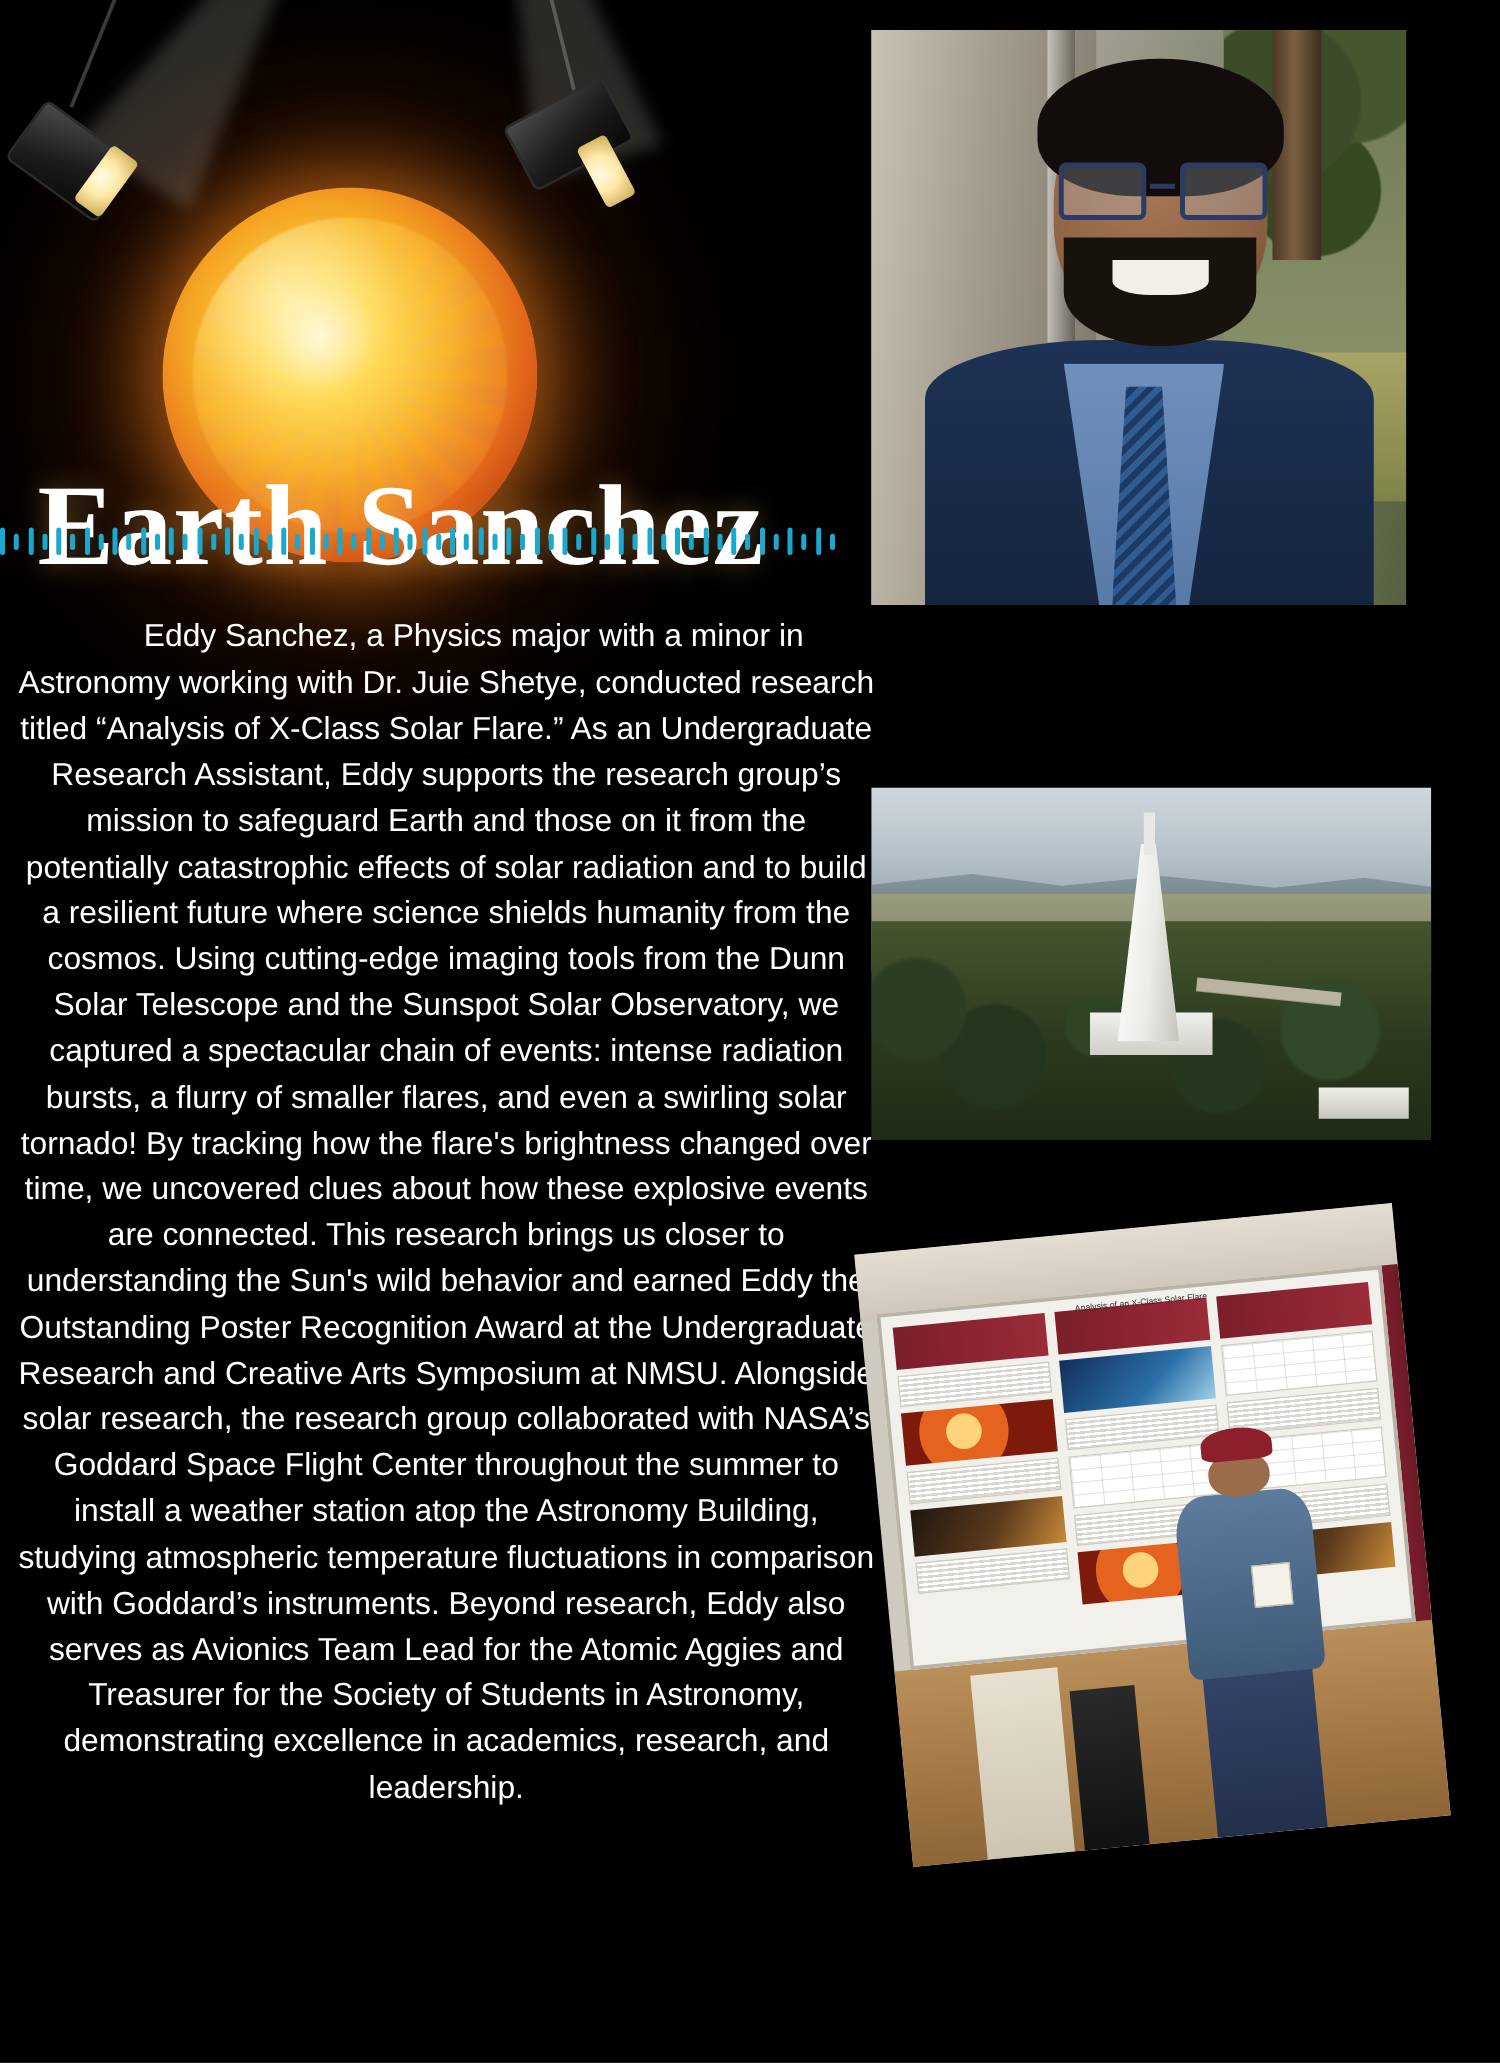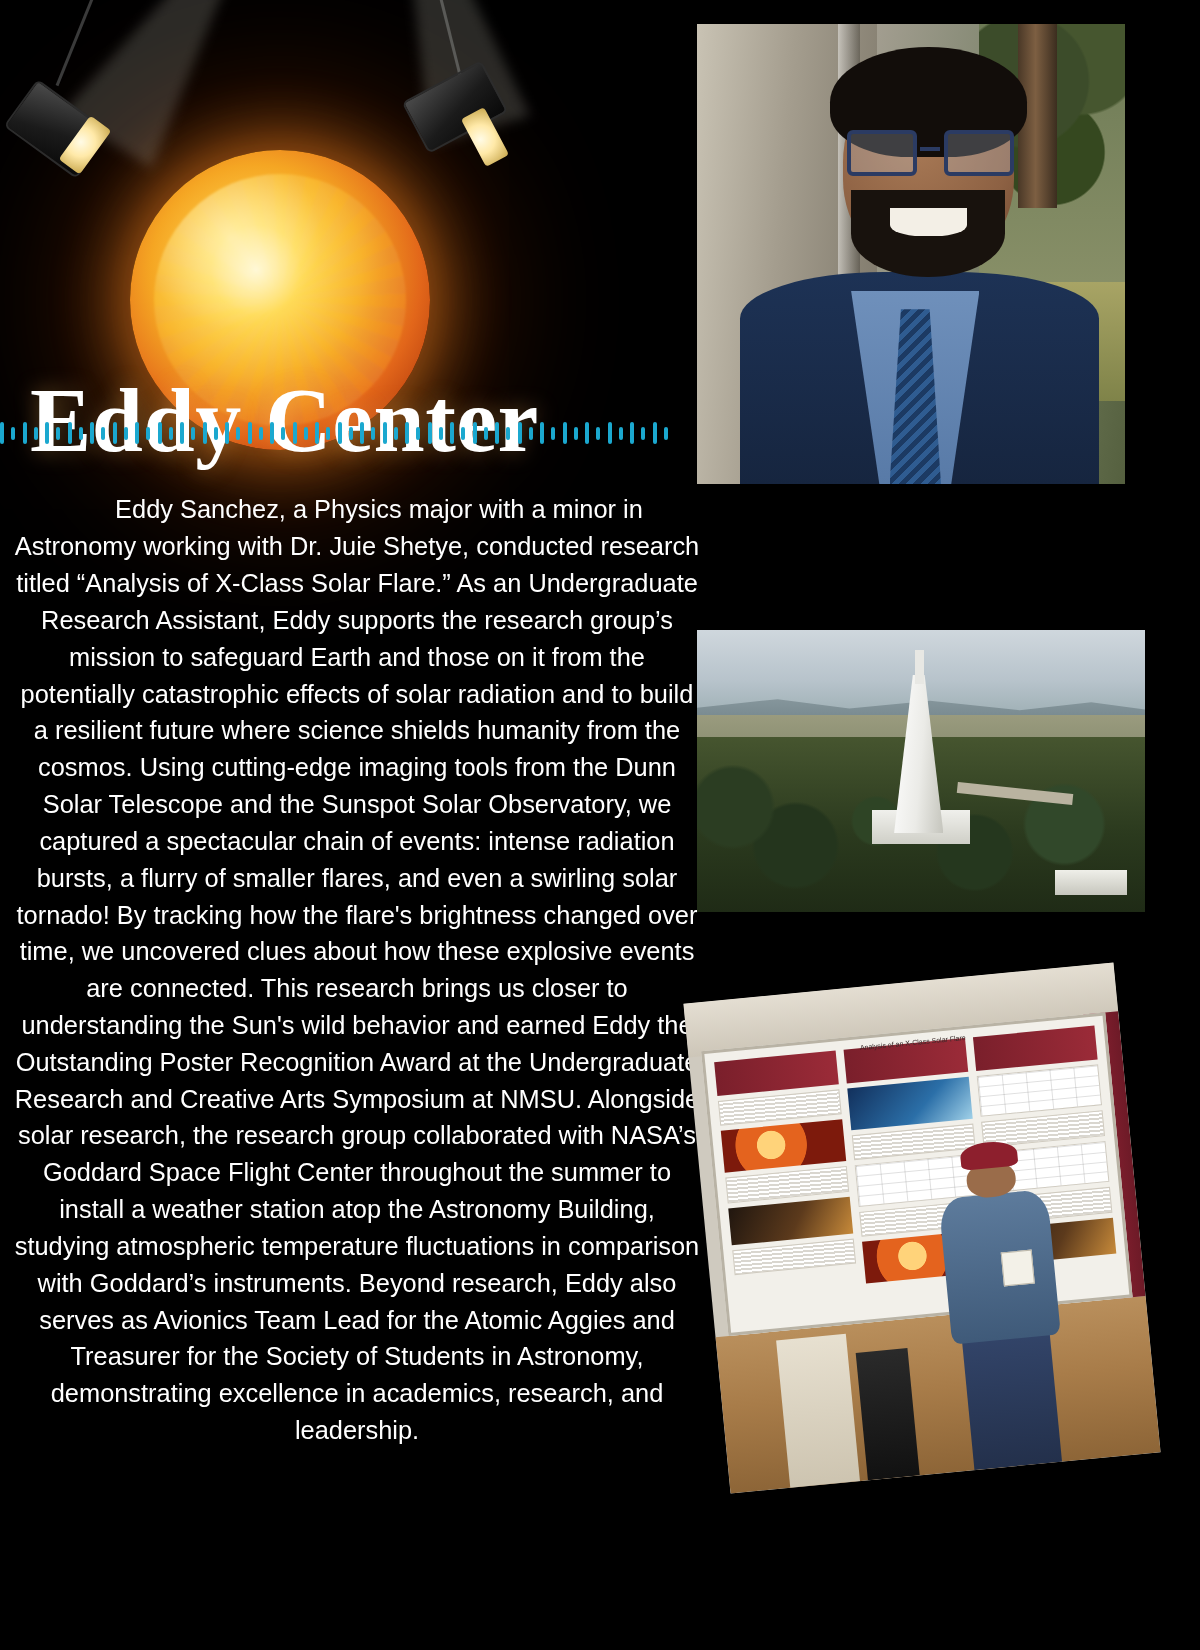--- a/index.html
+++ b/index.html
@@ -426,21 +426,21 @@
     <div class="lens"></div>
   </div>
 
   <div class="spot" id="spot-right">
     <div class="bar"></div>
     <div class="beam"></div>
     <div class="can"></div>
     <div class="lens"></div>
   </div>
 
-  <h1 class="name-title">Eddy Center</h1>
+  <h1 class="name-title">Earth Sanchez</h1>
 
   <div class="divider" id="tick-divider">
       <div class="tick" style="height: 22px; background: rgb(27, 168, 207);"></div>
       <div class="tick" style="height: 13px; background: rgb(27, 168, 207);"></div>
       <div class="tick" style="height: 22px; background: rgb(27, 168, 207);"></div>
       <div class="tick" style="height: 13px; background: rgb(27, 168, 207);"></div>
       <div class="tick" style="height: 22px; background: rgb(27, 168, 207);"></div>
       <div class="tick" style="height: 13px; background: rgb(27, 168, 207);"></div>
       <div class="tick" style="height: 22px; background: rgb(27, 168, 207);"></div>
       <div class="tick" style="height: 13px; background: rgb(27, 168, 207);"></div>

